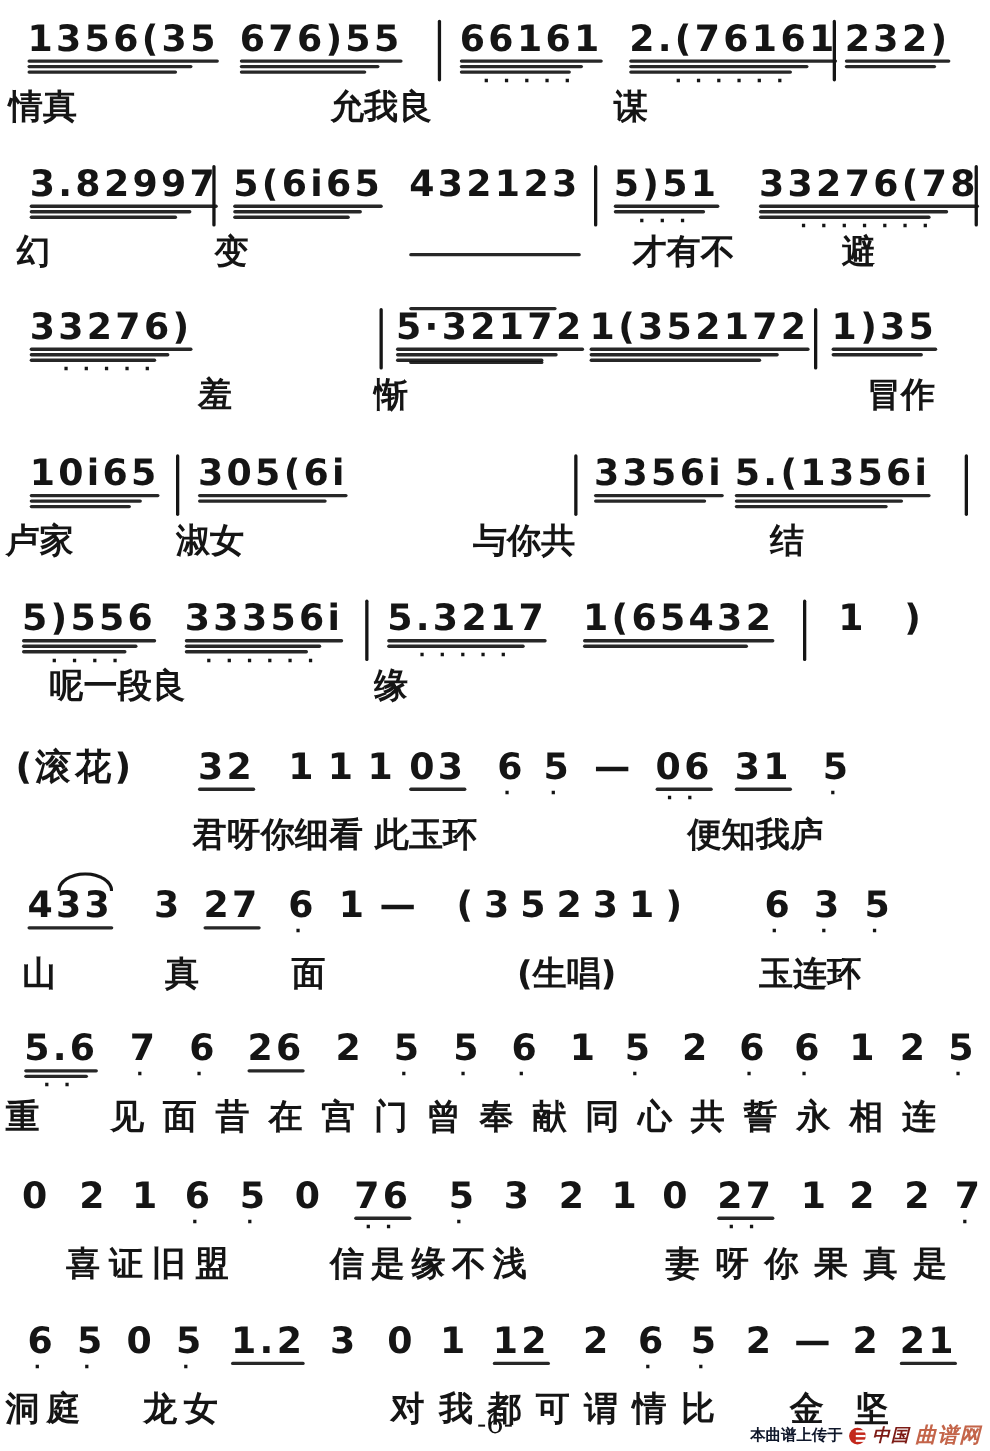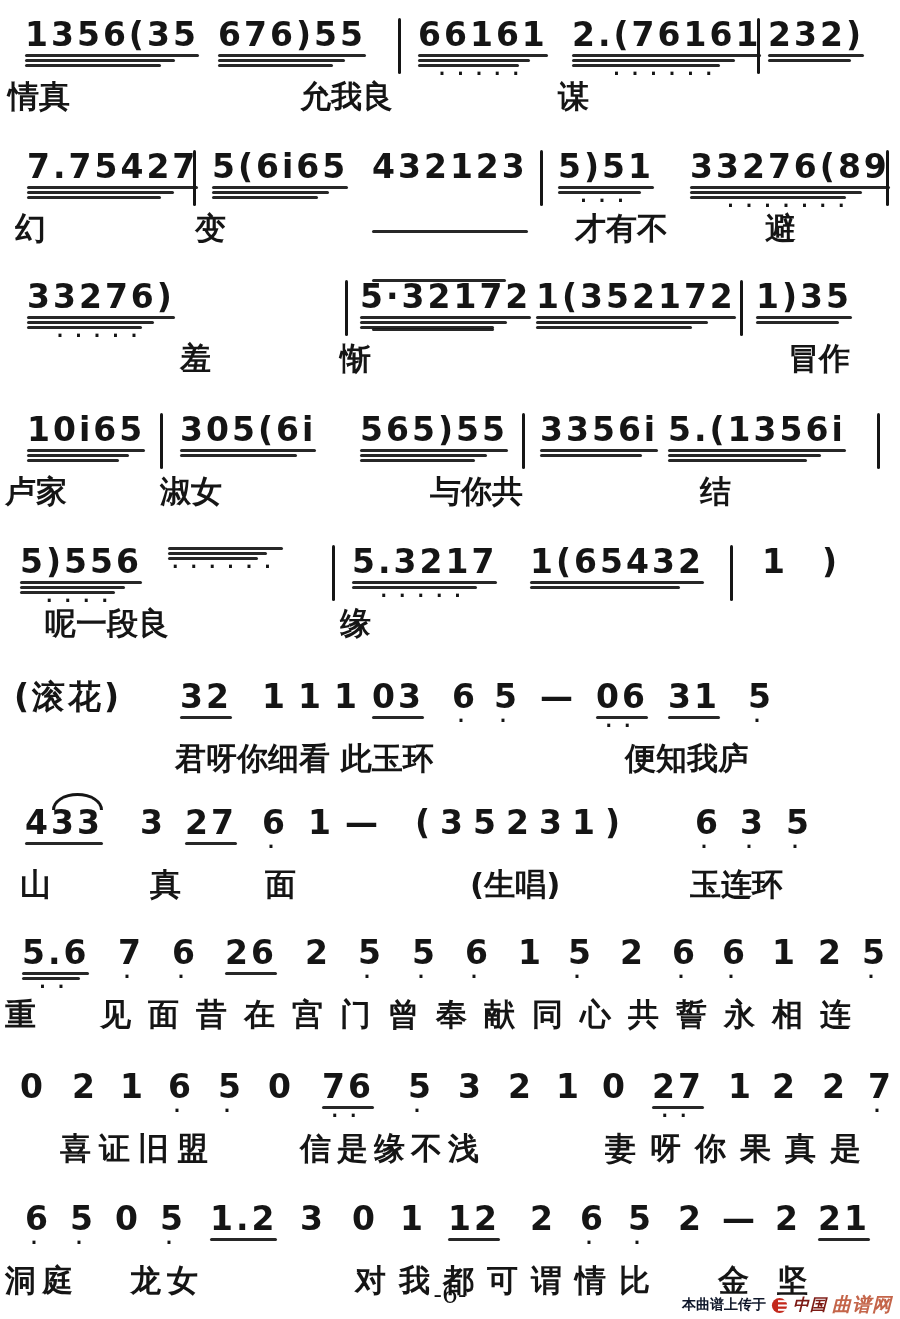--- a/index.html
+++ b/index.html
@@ -82,21 +82,21 @@
           <div class="beam bn" style="width: 86%;"></div>
         </div>
         <div class="bar" style="left: 398px;"></div>
         <div class="bar" style="left: 757px;"></div>
         <div class="lyric" style="left: 8px; top: 58px;">情真</div>
         <div class="lyric" style="left: 300px; top: 58px;">允我良</div>
         <div class="lyric" style="left: 558px; top: 58px;">谋</div>
       </div>
       <div class="system" style="top: 150px;">
         <div class="tok" style="left: 27px;">
-          <div class="txt">7.75427</div>
+          <div class="txt">3.82997</div>
           <div class="beam"></div>
           <div class="beam bn" style="width: 86%;"></div>
           <div class="beam bn" style="width: 78%;"></div>
         </div>
         <div class="tok" style="left: 212px;">
           <div class="txt">5(6i65</div>
           <div class="beam"></div>
           <div class="beam bn" style="width: 86%;"></div>
           <div class="beam bn" style="width: 78%;"></div>
         </div>
@@ -106,21 +106,21 @@
           <div class="beam bn" style="width: 86%;"></div>
           <div class="beam bn" style="width: 78%;"></div>
         </div>
         <div class="tok" style="left: 558px;">
           <div class="txt">5)51</div>
           <div class="beam"></div>
           <div class="beam bn" style="width: 86%;"></div>
           <div class="dots">···</div>
         </div>
         <div class="tok" style="left: 690px;">
-          <div class="txt">33276(89</div>
+          <div class="txt">33276(78</div>
           <div class="beam"></div>
           <div class="beam bn" style="width: 86%;"></div>
           <div class="beam bn" style="width: 78%;"></div>
           <div class="dots">·······</div>
         </div>
         <div class="bar" style="left: 193px;"></div>
         <div class="bar" style="left: 540px;"></div>
         <div class="bar" style="left: 886px;"></div>
         <div class="lyric" style="left: 15px; top: 58px;">幻</div>
         <div class="lyric" style="left: 195px; top: 58px;">变</div>
@@ -169,21 +169,20 @@
           <div class="beam"></div>
           <div class="beam bn" style="width: 86%;"></div>
           <div class="beam bn" style="width: 78%;"></div>
         </div>
         <div class="tok" style="left: 180px;">
           <div class="txt">305(6i</div>
           <div class="beam"></div>
           <div class="beam bn" style="width: 86%;"></div>
         </div>
         <div class="tok" style="left: 360px;">
-          <div class="txt">565)55</div>
           <div class="beam"></div>
           <div class="beam bn" style="width: 86%;"></div>
           <div class="beam bn" style="width: 78%;"></div>
         </div>
         <div class="tok" style="left: 540px;">
           <div class="txt">3356i</div>
           <div class="beam"></div>
           <div class="beam bn" style="width: 86%;"></div>
         </div>
         <div class="tok" style="left: 668px;">
@@ -202,20 +201,21 @@
       </div>
       <div class="system" style="top: 545px;">
         <div class="tok" style="left: 20px;">
           <div class="txt">5)556</div>
           <div class="beam"></div>
           <div class="beam bn" style="width: 86%;"></div>
           <div class="beam bn" style="width: 78%;"></div>
           <div class="dots">····</div>
         </div>
         <div class="tok" style="left: 168px;">
+          <div class="txt">33356i</div>
           <div class="beam"></div>
           <div class="beam bn" style="width: 86%;"></div>
           <div class="beam bn" style="width: 78%;"></div>
           <div class="dots">······</div>
         </div>
         <div class="tok" style="left: 352px;">
           <div class="txt">5.3217</div>
           <div class="beam"></div>
           <div class="beam bn" style="width: 86%;"></div>
           <div class="dots">·····</div>

